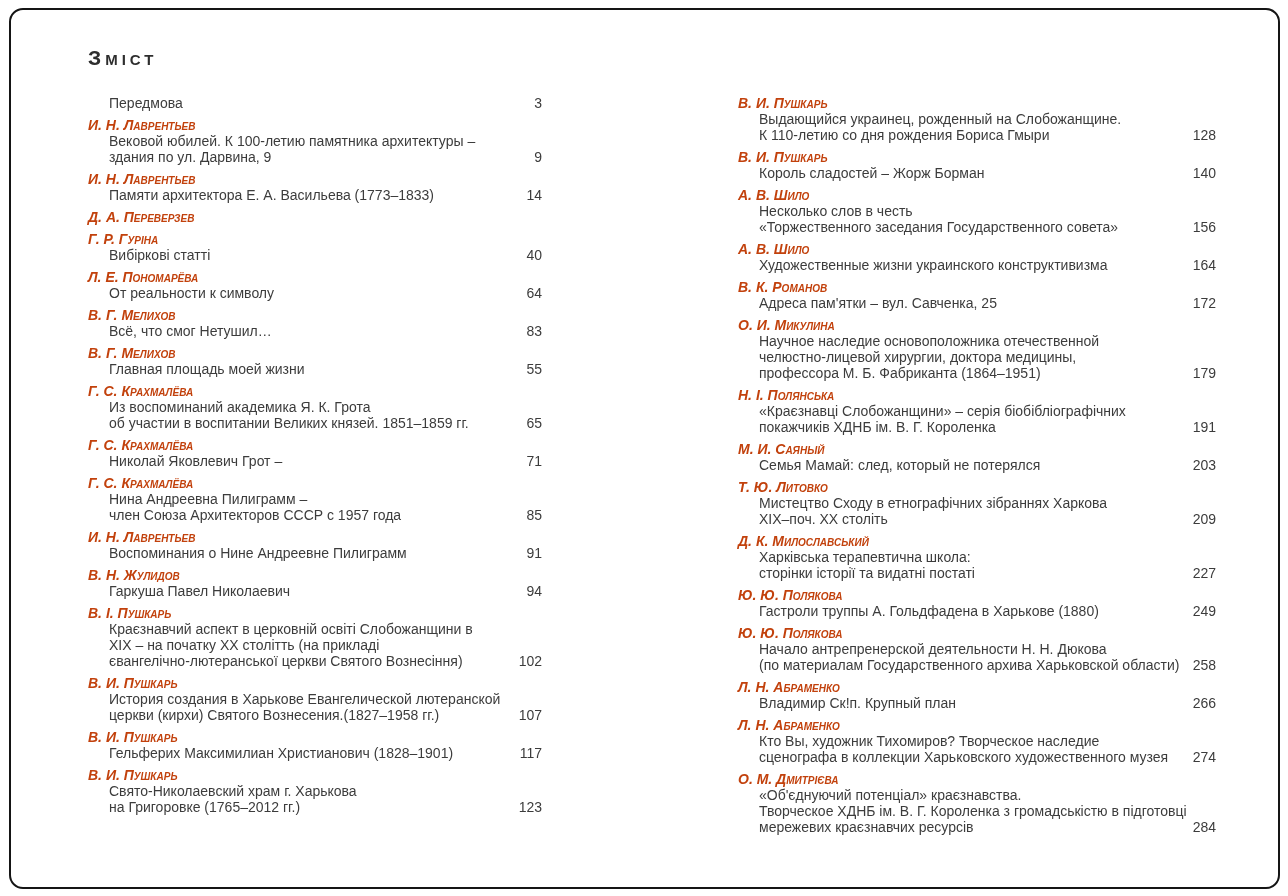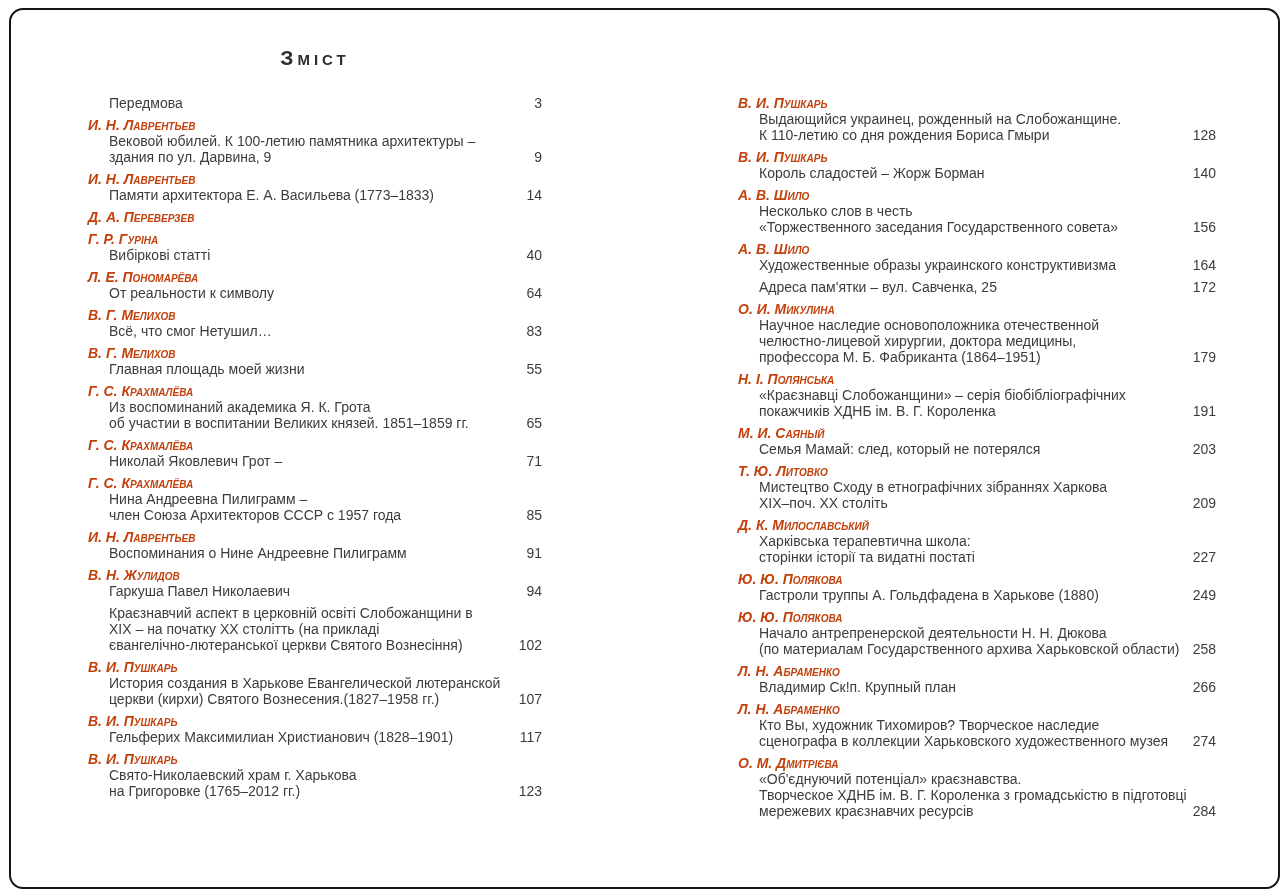--- a/index.html
+++ b/index.html
@@ -23,21 +23,21 @@
   .frame {
     position: absolute;
     left: 9px; top: 8px; right: 8px; bottom: 7px;
     border: 2px solid var(--border);
     border-radius: 14px;
     pointer-events: none;
   }
   .doc-title {
     position: absolute;
     left: 88px; top: 46px; width: 454px;
-    text-align: center;
+    text-align: left;
     font-size: 21px;
     font-weight: bold;
     font-variant: small-caps;
     letter-spacing: 4px;
     color: #2e2e2e;
   }
   .col {
     position: absolute;
     top: 95px;
     font-size: 14px;
@@ -198,20 +198,21 @@
     <div class="author">В. Н. Жулидов</div>
     <div class="body">
       <div class="titlelines">
             <div class="line">Гаркуша Павел Николаевич</div>
           </div>
       <div class="page-num">94</div>
     </div>
   </div>
 
   <div class="entry">
+    <div class="author">В. І. Пушкарь</div>
     <div class="body">
       <div class="titlelines">
             <div class="line">Краєзнавчий аспект в церковній освіті Слобожанщини в</div>
             <div class="line">XIX – на початку XX столітть (на прикладі</div>
             <div class="line">євангелічно-лютеранської церкви Святого Вознесіння)</div>
           </div>
       <div class="page-num">102</div>
     </div>
   </div>
 
@@ -278,27 +279,28 @@
             <div class="line">«Торжественного заседания Государственного совета»</div>
           </div>
       <div class="page-num">156</div>
     </div>
   </div>
 
   <div class="entry">
     <div class="author">А. В. Шило</div>
     <div class="body">
       <div class="titlelines">
-            <div class="line">Художественные образы украинского конструктивизма</div>
+            <div class="line">Художественные жизни украинского конструктивизма</div>
           </div>
       <div class="page-num">164</div>
     </div>
   </div>
 
   <div class="entry">
+    <div class="author">В. К. Романов</div>
     <div class="body">
       <div class="titlelines">
             <div class="line">Адреса пам'ятки – вул. Савченка, 25</div>
           </div>
       <div class="page-num">172</div>
     </div>
   </div>
 
   <div class="entry">
     <div class="author">О. И. Микулина</div>

